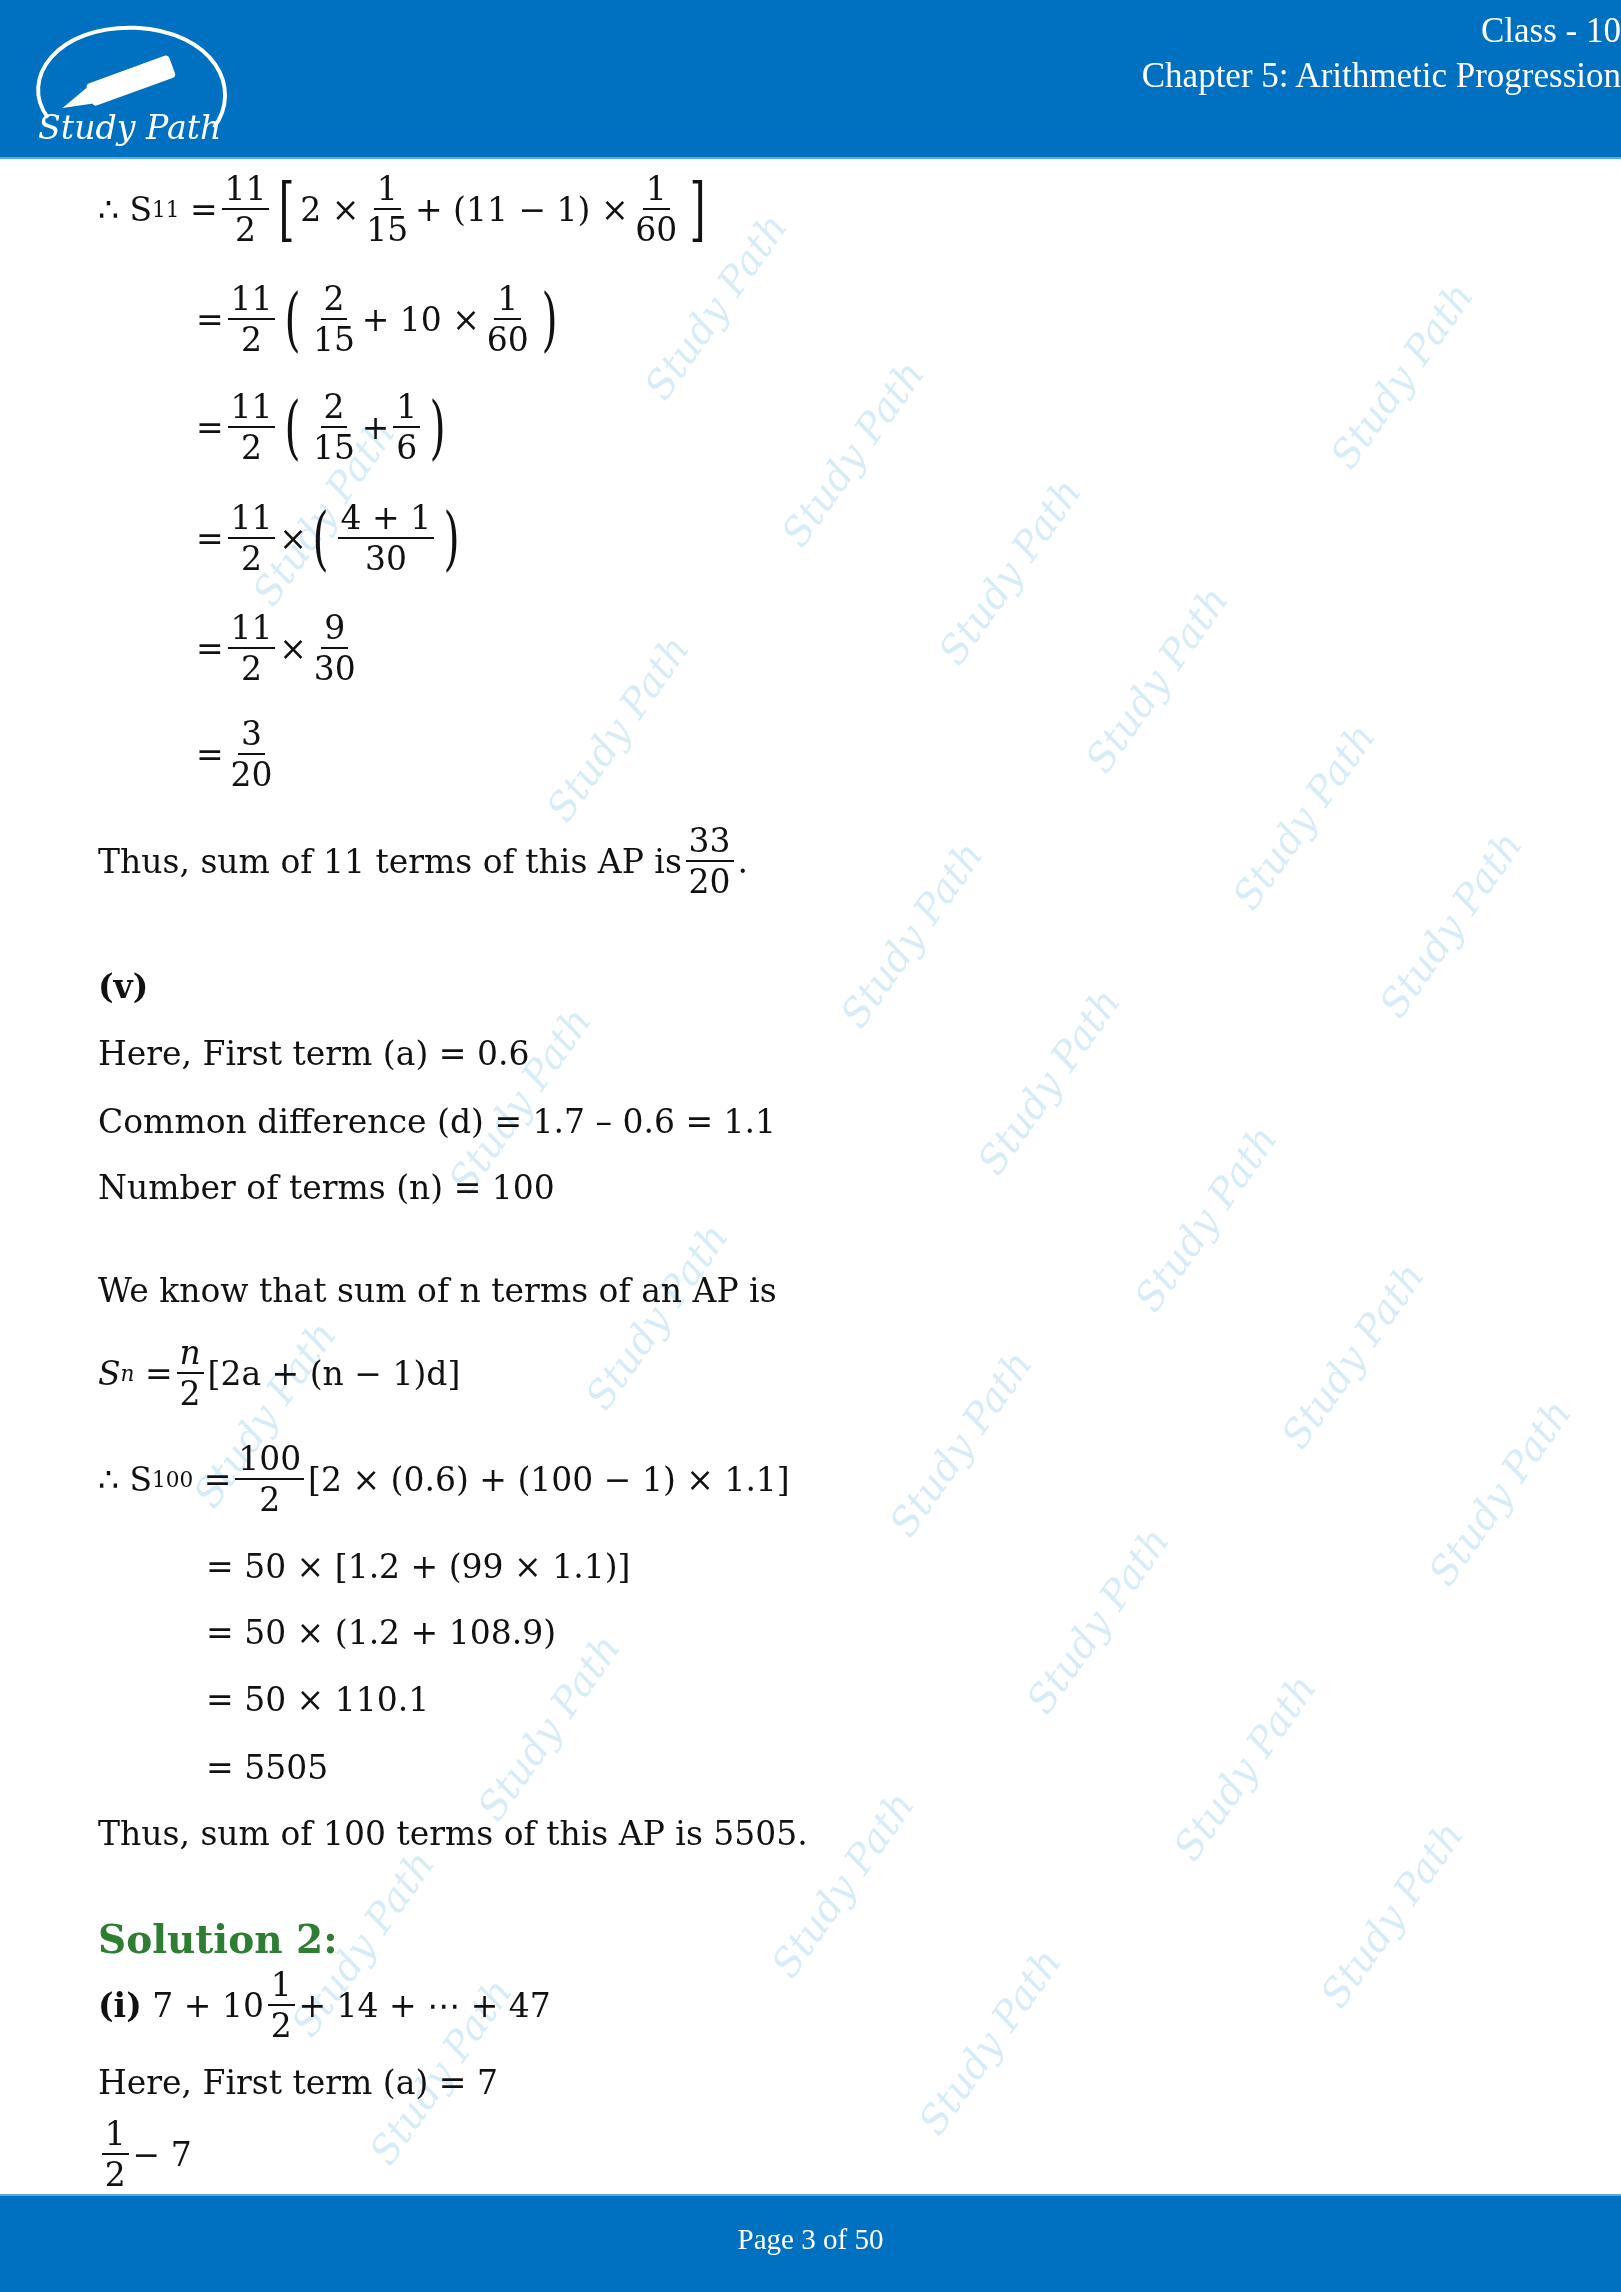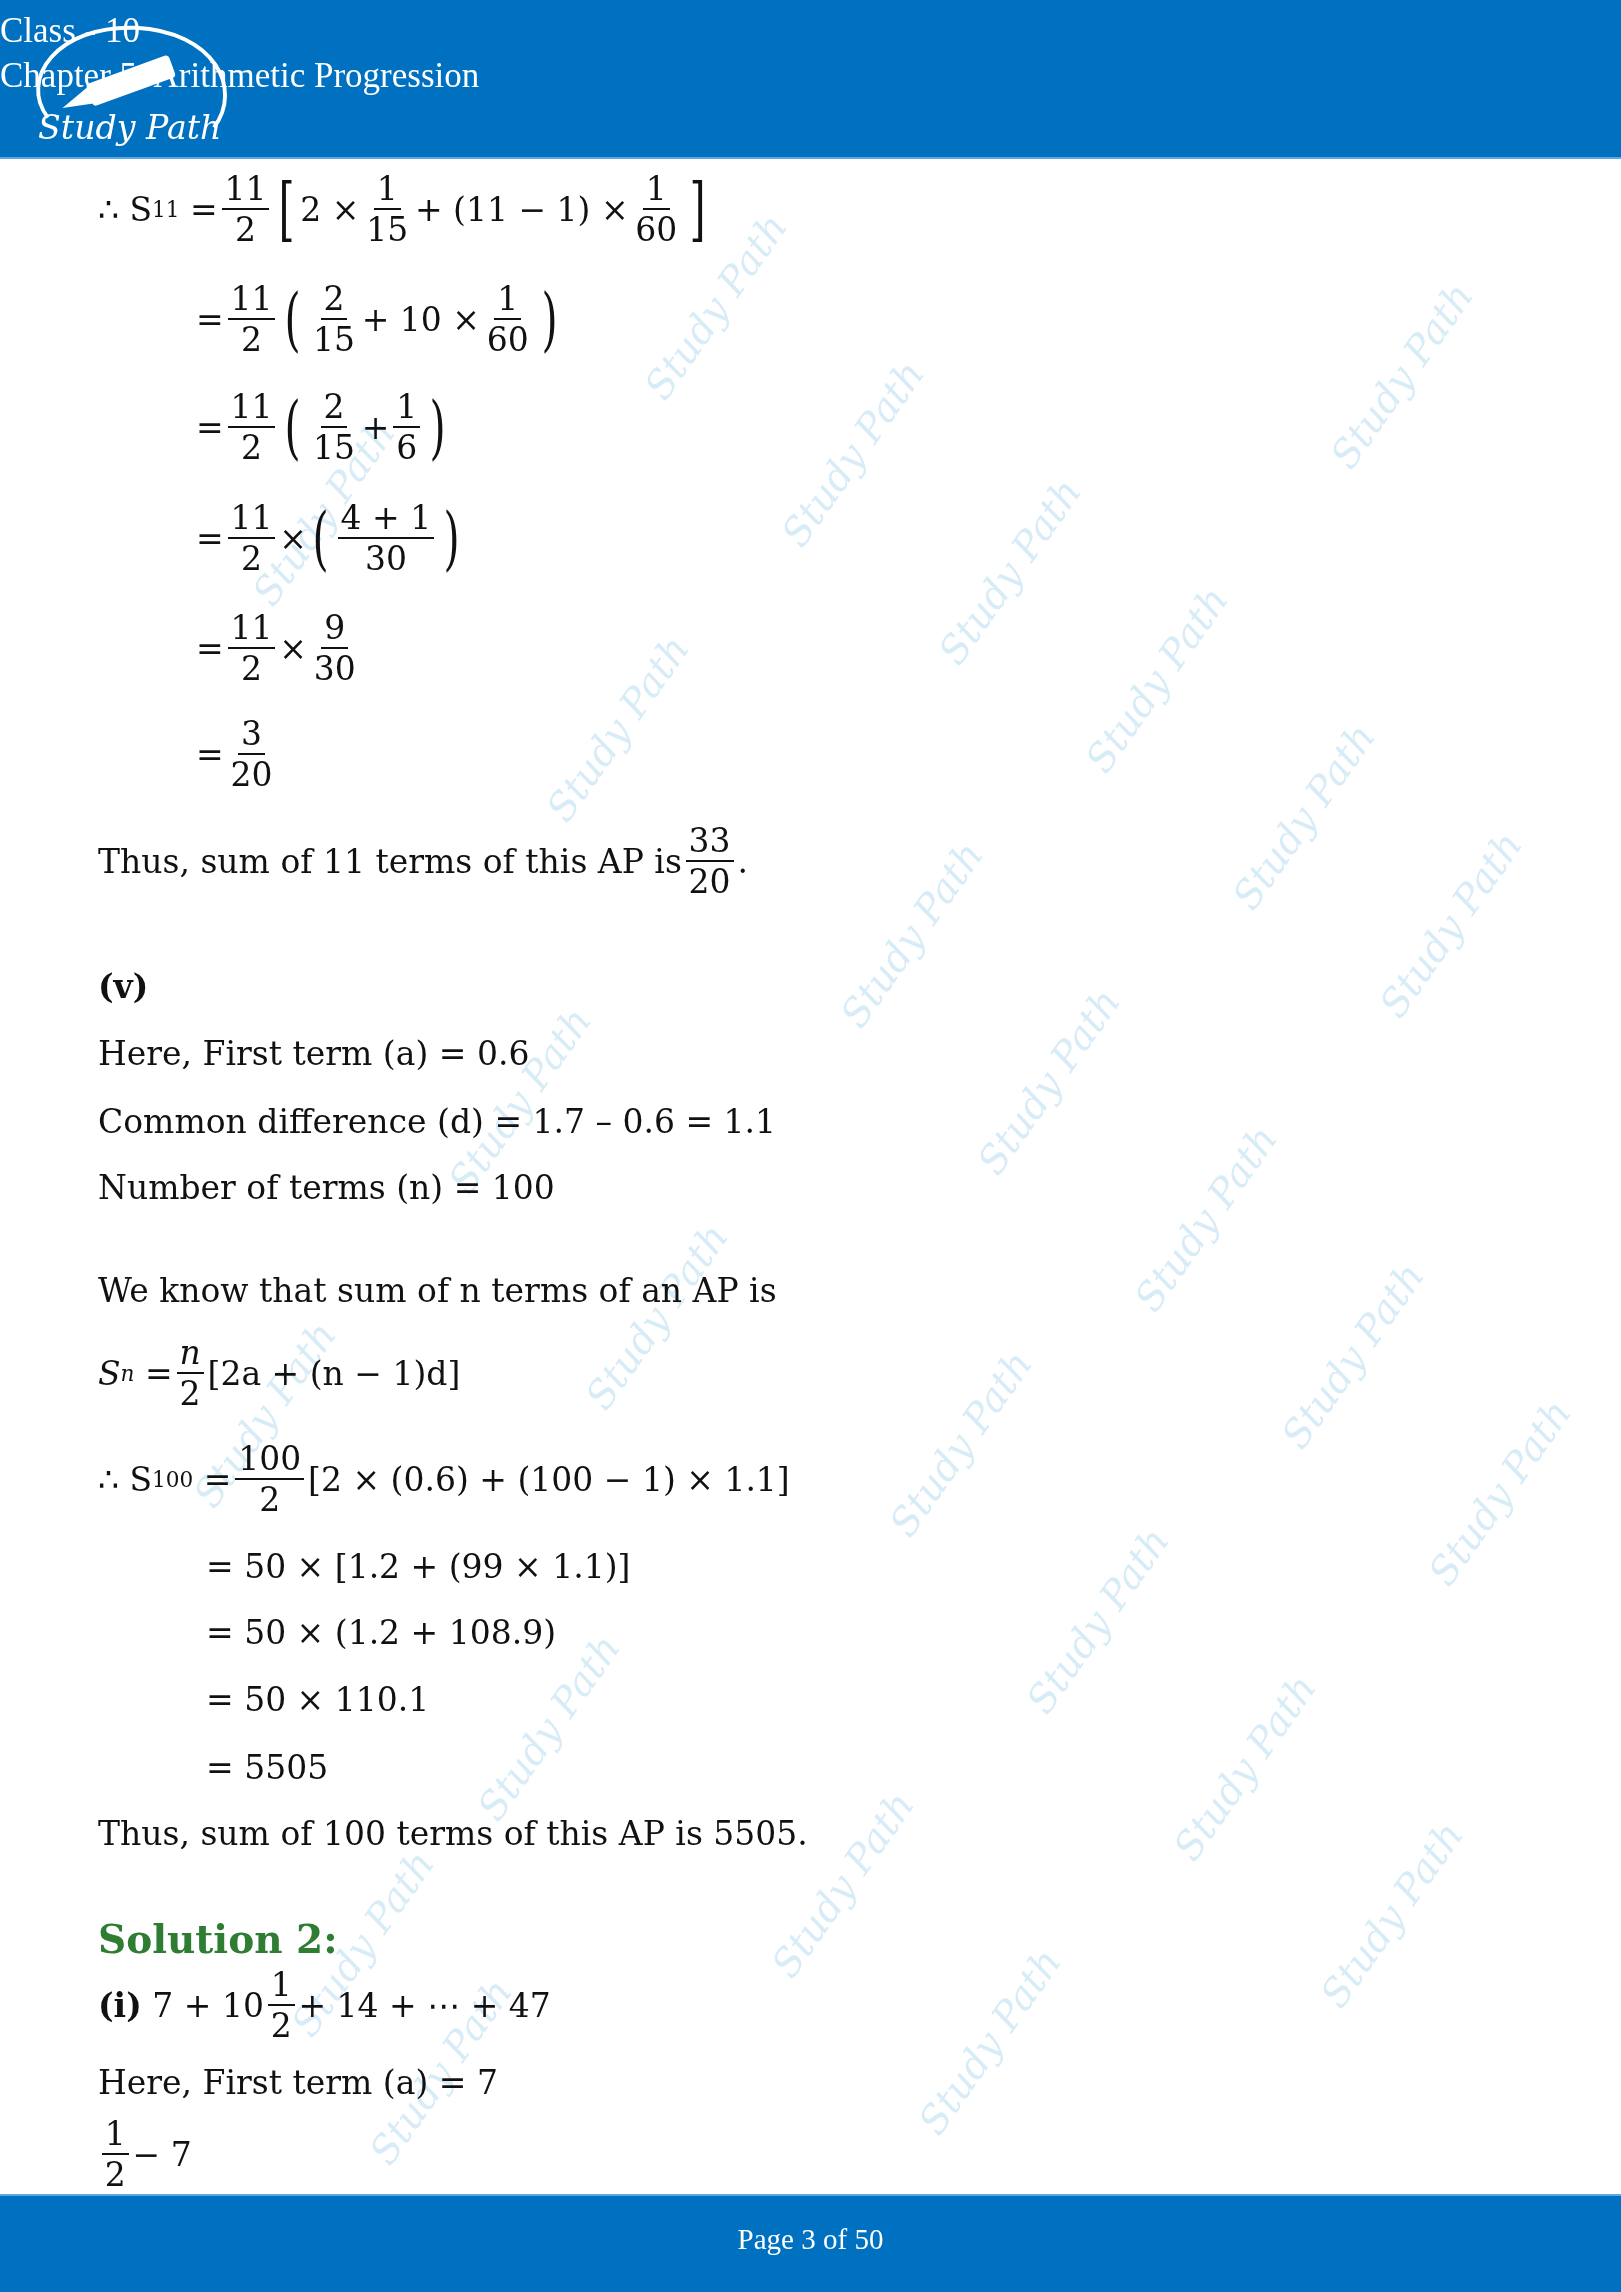--- a/index.html
+++ b/index.html
@@ -1,19 +1,19 @@
 <!DOCTYPE html>
 <html><head>
 <meta charset="utf-8">
 <style>
   html,body{margin:0;padding:0;}
   body{width:1621px;height:2293px;position:relative;background:#fff;overflow:hidden;
     font-family:"DejaVu Serif","Liberation Serif",serif;color:#111;}
   .header{position:absolute;left:0;top:0;width:1621px;height:157px;background:#0070c0;border-bottom:2.9px solid #5aa9e0;}
-  .header .titles{position:absolute;left:0;right:0;top:7.8px;text-align:left;color:#fff;font-family:"Liberation Serif",serif;}
+  .header .titles{position:absolute;left:0;right:0;top:7.8px;text-align:right;color:#fff;font-family:"Liberation Serif",serif;}
   .header .titles div{font-size:35px;line-height:45px;}
   .logo{position:absolute;left:17.6px;top:19.6px;width:216px;height:127px;}
   .footer{position:absolute;left:0;top:2194px;width:1621px;height:99px;background:#0070c0;border-top:2.9px solid #5aa9e0;}
   .footer .pg{position:absolute;left:0;right:0;top:27.4px;text-align:center;color:#fff;font-size:29px;font-family:"Liberation Serif",serif;}
   .line{position:absolute;font-size:33px;white-space:nowrap;display:flex;align-items:center;}
   .frac{display:inline-flex;flex-direction:column;align-items:center;vertical-align:middle;margin:0 3.9px;font-size:33px;line-height:39px;}
   .frac .n{border-bottom:2px solid #111;padding:0 2.9px;}
   .frac .d{padding:0 2.9px;}
   .big{font-size:69px;font-weight:200;line-height:69px;transform:scaleX(0.6);display:inline-block;}
   .sol{color:#2e7d32;font-weight:bold;font-size:39px;}

